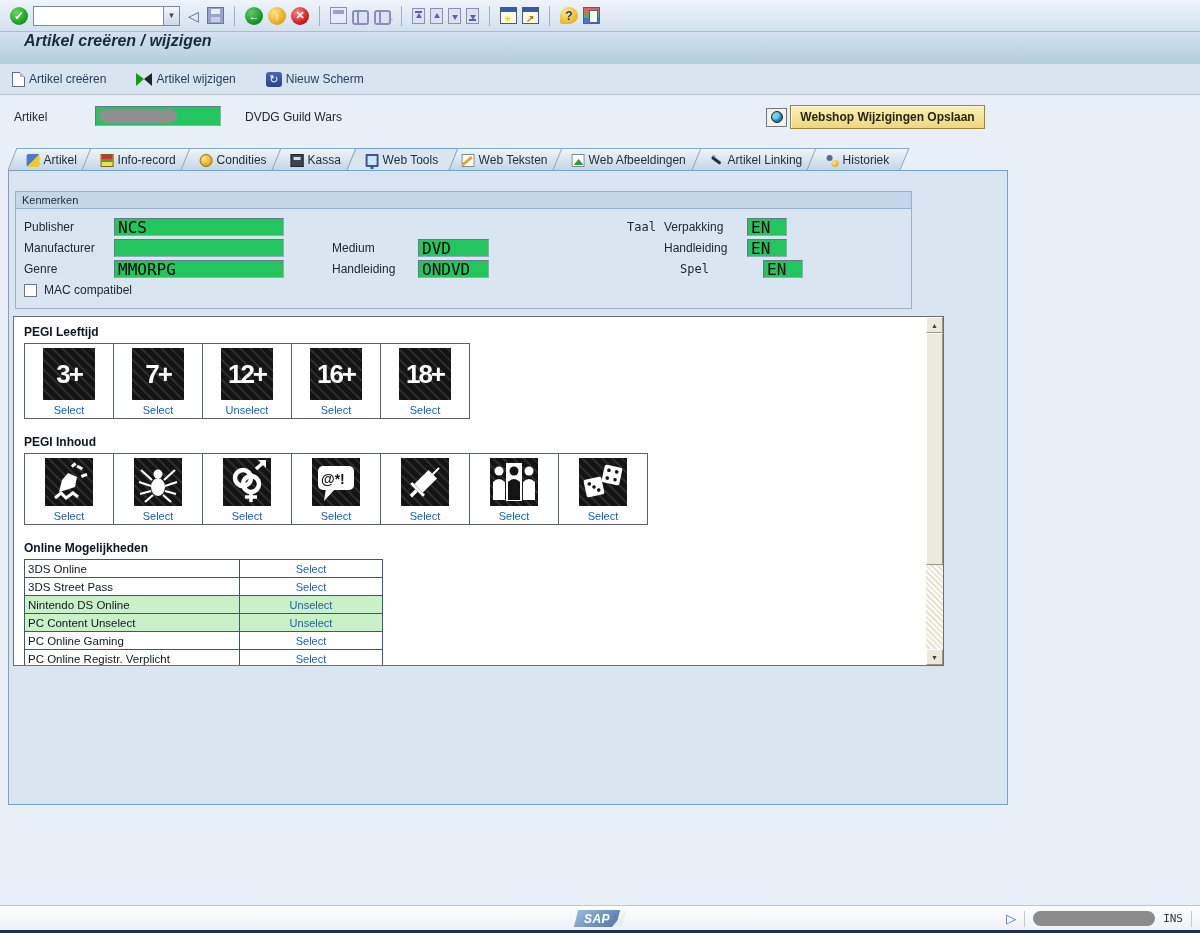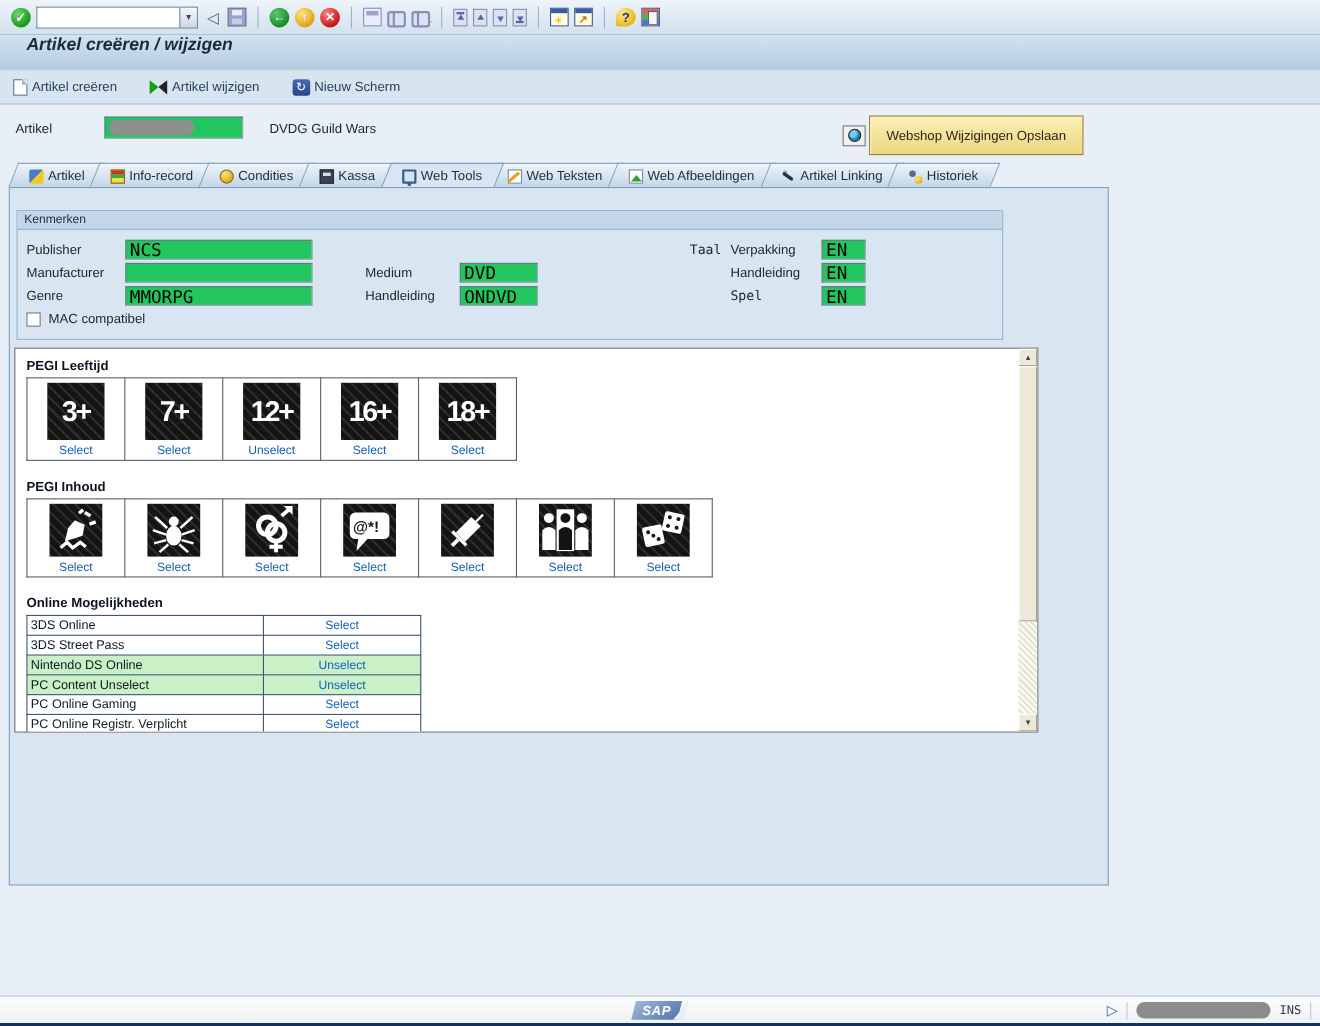--- a/index.html
+++ b/index.html
@@ -84,23 +84,23 @@
   .artikel-input-wrap { position:absolute; left:95px; top:3px; width:126px; height:20px; }
   .artikel-input-wrap input { width:100%; height:100%; }
   .redact { position:absolute; background:#8f8f8f; border-radius:8px; }
   .artikel-redact { left:4px; top:3px; width:78px; height:14px; }
   .artikel-desc { position:absolute; left:245px; top:7px; font-size:12px; color:#202830; }
   .webshop-wrap { position:absolute; left:766px; top:2px; display:flex; align-items:center; gap:3px; }
   .globe-btn { width:21px; height:19px; background:#f2f2ec; border:1px solid #707880;
     display:flex; align-items:center; justify-content:center; }
   .i-globe { width:12px; height:12px; border-radius:50%;
     background:radial-gradient(circle at 35% 35%,#70d0f0 30%,#1878c0 60%,#0a9a40 90%); border:1px solid #222; }
-  .webshop-btn { width:195px; height:36px; background:linear-gradient(#faf0b4,#eed684);
+  .webshop-btn { width:195px; height:24px; background:linear-gradient(#faf0b4,#eed684);
     border:1px solid #9c8530; box-shadow:inset 1px 1px 0 #fdf8da; font-size:12px;
-    color:#2a2612; display:flex; align-items:center; justify-content:center; }
+    color:#2a2612; display:flex; align-items:center; justify-content:center;font-weight:bold; }
 
   
   .tabstrip { position:absolute; top:148px; left:12px; height:22px; display:flex; }
   .tab { height:22px; margin-right:-6px; transform:skewX(-22deg);
     background:linear-gradient(#eef4fa,#c4d6e6); border:1px solid #8aa6c0; border-bottom:none;
     padding:0 14px; display:flex; align-items:center; }
   .tab-inner { transform:skewX(22deg); display:flex; align-items:center; gap:4px;
     font-size:12px; color:#203040; white-space:nowrap; }
   .tab.active { background:#d9e6f2; z-index:5; border-color:#7aa0c4; }
   .icon13 { width:13px; height:13px; display:inline-block; position:relative; flex:0 0 13px; }
@@ -353,21 +353,21 @@
 
     <span class="mono-lbl" style="position:absolute; left:611px; top:28px;">Taal</span>
     <div class="gb-field" style="left:648px; top:26px; width:160px;">
       <span class="lbl">Verpakking</span>
       <input class="sunken" style="left: 83px; width: 40px;" value="EN">
     </div>
     <div class="gb-field" style="left:648px; top:47px; width:160px;">
       <span class="lbl">Handleiding</span>
       <input class="sunken" style="left: 83px; width: 40px;" value="EN">
     </div>
-    <div class="gb-field" style="left:648px; top:68px; width:160px;">
+    <div class="gb-field" style="left:664px; top:68px; width:160px;">
       <span class="mono-lbl" style="position:absolute; left:0; top:2px;">Spel</span>
       <input class="sunken" style="left: 83px; width: 40px;" value="EN">
     </div>
 
     <div style="position:absolute; left:8px; top:91px; display:flex; align-items:center; gap:7px;">
       <span class="checkbox"></span>
       <span class="lbl">MAC compatibel</span>
     </div>
   </div>
 

